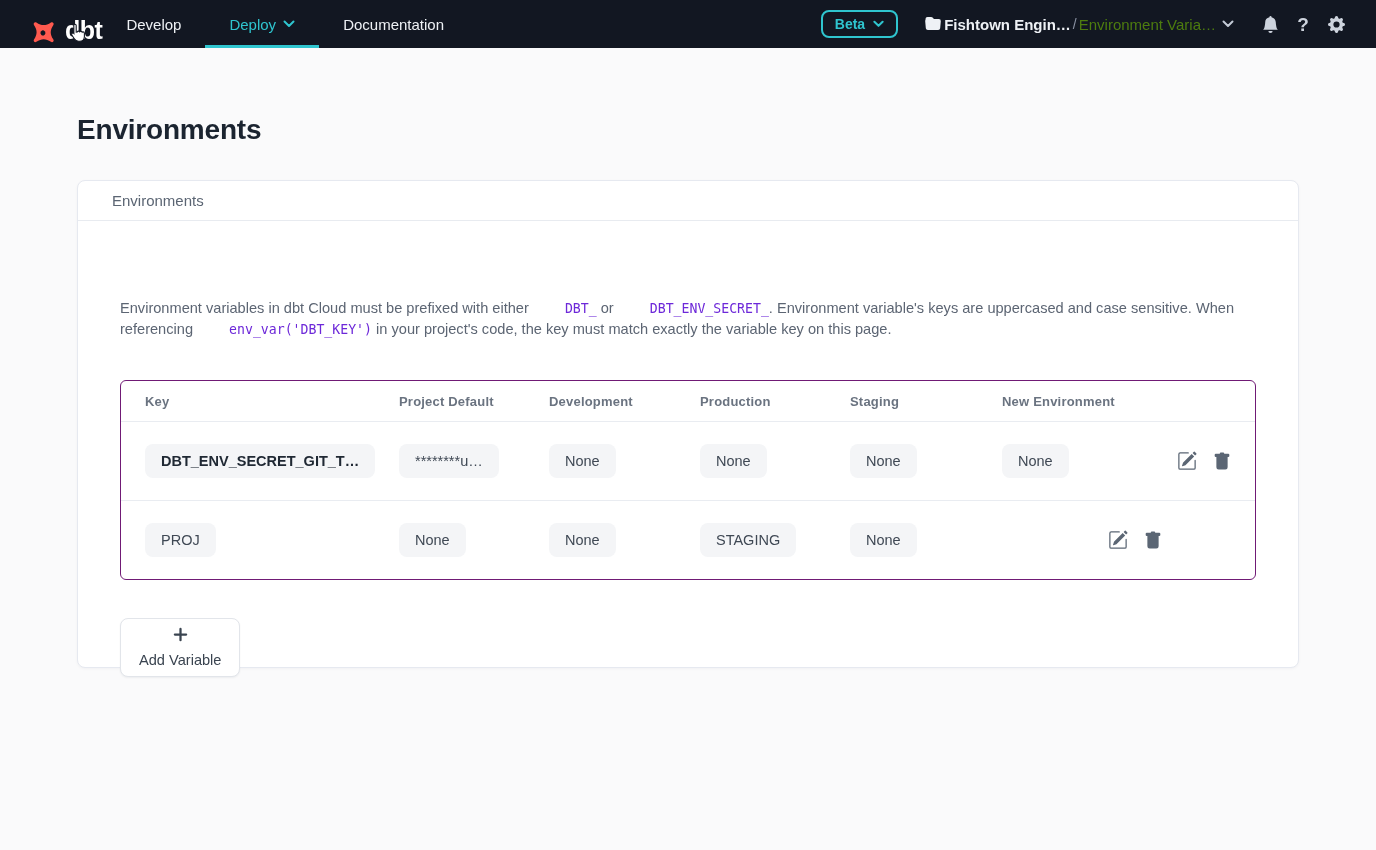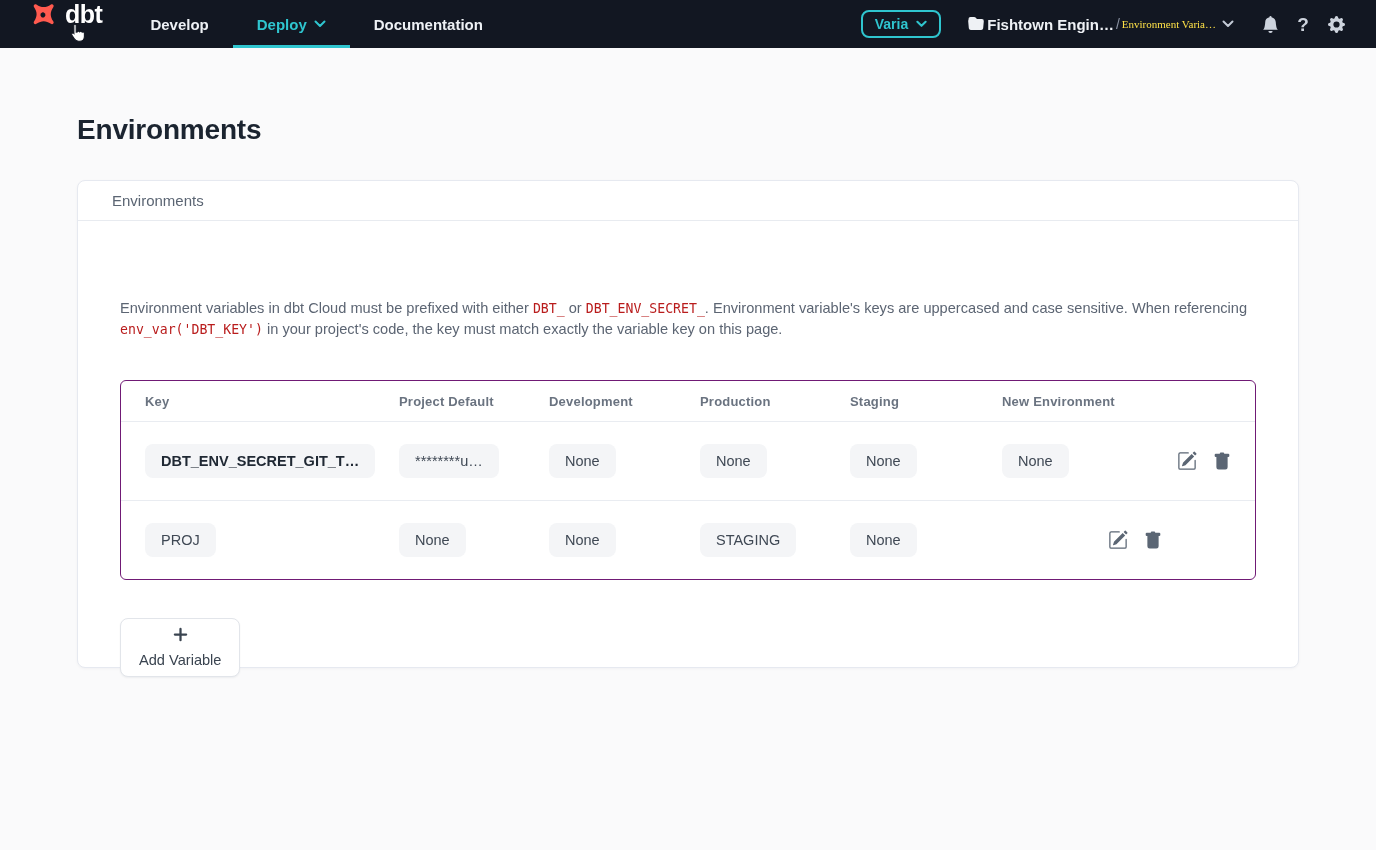--- a/index.html
+++ b/index.html
@@ -6,41 +6,41 @@
   * { margin:0; padding:0; box-sizing:border-box; }
   html,body { width:1376px; height:850px; overflow:hidden; }
   body { font-family:"Liberation Sans", sans-serif; background:#fafafb; color:#1e2733; }
 
   
   .topnav {
     height:48px; background:#121722; display:flex; align-items:stretch;
     justify-content:space-between; padding:0 30px 0 28px; position:relative;
   }
   .nav-left { display:flex; align-items:stretch; }
-  .brand { display:flex; align-items:flex-start; gap:7px; margin-right:24px; cursor:pointer; position:relative; }
+  .brand { display:flex; align-items:flex-end; gap:7px; cursor:pointer; position:relative; }
   .brand-text { color:#ffffff; font-size:25px; font-weight:700; letter-spacing:-0.5px; padding-bottom:3px; }
   .cursor-hand { position:absolute; left:40px; top:22px; z-index:50; }
   .nav-items { display:flex; align-items:stretch; }
   .nav-item {
     display:flex; align-items:center; gap:7px; padding:0 24px; position:relative;
-    color:#eef1f5; font-size:15px; font-weight:700; cursor:pointer;
+    color:#eef1f5; font-size:15px; font-weight:400; cursor:pointer;
   }
   .nav-item.active { color:#2fc5cf; }
   .nav-item.active::after {
     content:""; position:absolute; left:0; right:0; bottom:0; height:3px; background:#2fc5cf;
   }
   .nav-right { display:flex; align-items:center; gap:26px; }
   .beta-badge {
     display:flex; align-items:center; gap:8px; border:2px solid #2fc5cf; border-radius:8px;
     color:#2fc5cf; font-size:14px; font-weight:700; padding:4px 12px; cursor:pointer;
   }
   .breadcrumb { display:flex; align-items:center; gap:2px; }
   .crumb-project { color:#eef1f5; font-size:15px; font-weight:700; cursor:pointer; }
   .crumb-sep { color:#8b93a3; font-size:14px; }
-  .crumb-page { color:#fde047; font-size:11px; font-weight:400; cursor:pointer;font-family:Liberation Serif, serif; }
+  .crumb-page { color:#4d7c0f; font-size:15px; font-weight:400; cursor:pointer; }
   .breadcrumb .chev { margin-left:4px; }
   .nav-icons { display:flex; align-items:center; gap:13px; }
   .nav-icon-btn { display:flex; align-items:center; justify-content:center; width:20px; height:20px; cursor:pointer; }
   .help-glyph { color:#cdd3dd; font-size:19px; font-weight:800; line-height:1; }
 
   
   .main { padding:66px 77px 0 77px; }
   .page-title { font-size:28px; font-weight:700; color:#1b2430; letter-spacing:-0.2px; }
 
   .card {
@@ -50,21 +50,21 @@
   .tabbar { display:flex; align-items:stretch; height:40px; border-bottom:1px solid #e8ebf0; padding-left:10px; }
   .tab {
     display:flex; align-items:center; padding:0 24px; font-size:15px; color:#5b6573;
     position:relative; cursor:pointer; font-weight:400;
   }
   .tab.active { color:#0f7d8c; font-weight:700; }
   .tab.active::after { content:""; position:absolute; left:0; right:0; bottom:-1px; height:3px; background:#15707f; }
 
   .card-body { padding:0 42px; }
   .description { margin-top:77px; max-width:1140px; font-size:14.6px; line-height:20px; color:#5c6573; }
-  .description .mono { font-family:"DejaVu Sans Mono", monospace; font-size:13.2px; color:#b91c1c; }
+  .description .mono { font-family:"DejaVu Sans Mono", monospace; font-size:13.2px; color:#6d28d9;margin-left:32px; }
 
   
   .env-table { margin-top:40px; border:1px solid #701a75; border-radius:6px; background:#fff; }
   .thead, .trow {
     display:grid;
     grid-template-columns:254px 150px 151px 150px 152px 160px 1fr;
     align-items:center; padding:0 24px;
   }
   .thead { height:40px; }
   .thead > div { font-size:13px; font-weight:700; color:#6a7380; letter-spacing:0.2px; }
@@ -112,21 +112,21 @@
           <path d="M1.5 1.5 6 6 10.5 1.5" stroke="#2fc5cf" stroke-width="2" fill="none" stroke-linecap="round" stroke-linejoin="round"></path>
         </svg>
       </div>
       <div class="nav-item">
         <span>Documentation</span>
       </div>
     </nav>
   </div>
   <div class="nav-right">
     <div class="beta-badge">
-      <span>Varia</span>
+      <span>Beta</span>
       <svg width="11" height="8" viewBox="0 0 12 8">
         <path d="M1.5 1.5 6 6 10.5 1.5" stroke="#2fc5cf" stroke-width="2.2" fill="none" stroke-linecap="round" stroke-linejoin="round"></path>
       </svg>
     </div>
     <div class="breadcrumb">
       <svg width="18" height="16" viewBox="0 0 16 16">
         <path fill="#eef1f5" d="M.54 3.87.5 3a2 2 0 0 1 2-2h3.672a2 2 0 0 1 1.414.586l.828.828A2 2 0 0 0 9.828 3h3.982a2 2 0 0 1 1.992 2.181l-.637 7A2 2 0 0 1 13.174 14H2.826a2 2 0 0 1-1.991-1.819l-.637-7a1.99 1.99 0 0 1 .342-1.31z"></path>
       </svg>
       <span class="crumb-project">Fishtown Engin…</span>
       <span class="crumb-sep">/</span>

